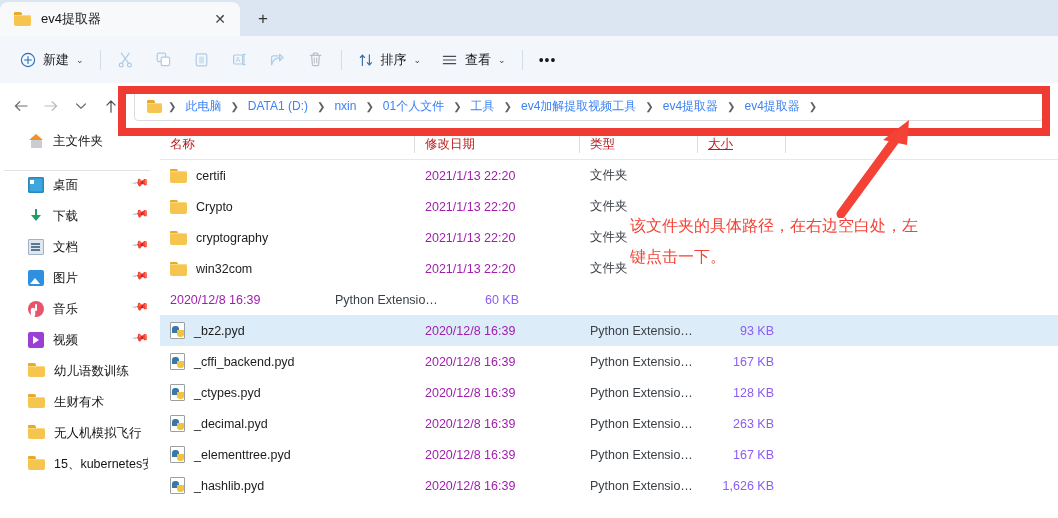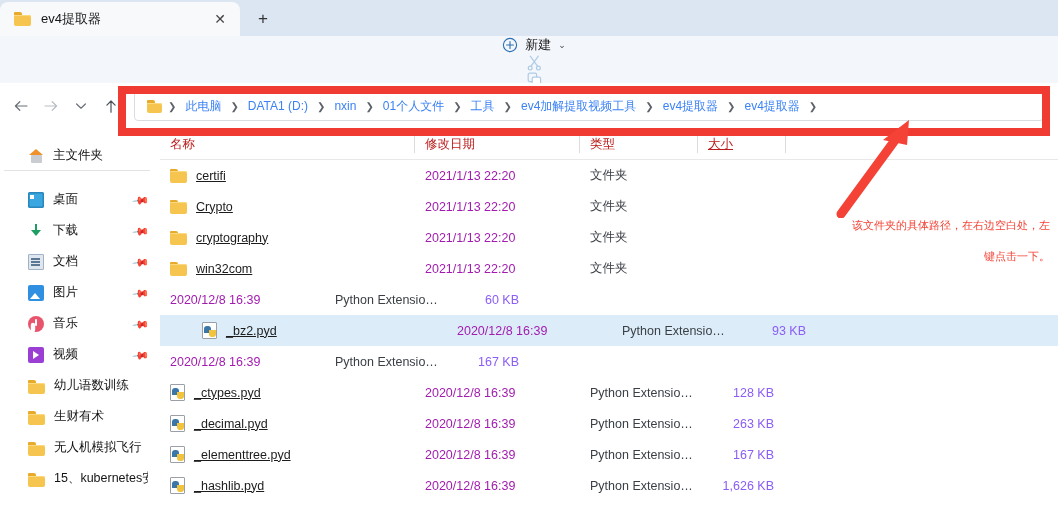--- a/index.html
+++ b/index.html
@@ -85,21 +85,20 @@
   .folder-ico.sm::after { width: 15px; height: 10px; }
 
   
   .cmdbar {
     height: 47px;
     background: #f3f6fb;
     display: flex;
     align-items: center;
     padding-left: 10px;
     box-sizing: border-box;
-    flex-direction: column;
   }
   .cmd-btn {
     display: flex;
     align-items: center;
     gap: 7px;
     height: 32px;
     padding: 0 10px;
     border-radius: 5px;
     color: #1a1a1a;
     font-size: 13px;
@@ -173,21 +172,21 @@
     width: 160px;
     flex: none;
     background: #ffffff;
     padding-top: 4px;
     box-sizing: border-box;
     overflow: hidden;
   }
   .side-item {
     height: 31px;
     display: flex;
-    align-items: flex-end;
+    align-items: flex-start;
     padding-left: 24px;
     padding-right: 8px;
     box-sizing: border-box;
     border-radius: 4px;
     margin: 0 4px;
   }
   .side-label {
     font-size: 12.5px;
     color: #141414;
     margin-left: 9px;
@@ -325,31 +324,29 @@
 
   .row {
     height: 31px;
     display: flex;
     align-items: center;
     font-size: 12.5px;
     color: #1c1c1c;
   }
   .row.selected {
     background: #dcedf9;
-    padding-left: 32px;
   }
   .cell-name {
     width: 255px;
     display: flex;
     align-items: center;
     padding-left: 10px;
     box-sizing: border-box;
     white-space: nowrap;
     overflow: hidden;
-    text-decoration: underline;
   }
   .cell-name .nm { margin-left: 9px; }
   .cell-date { width: 165px; padding-left: 10px; box-sizing: border-box; color: #a21caf; }
   .cell-type { width: 118px; padding-left: 10px; box-sizing: border-box; color: #3a3f45; white-space: nowrap; overflow: hidden; }
   .cell-size { width: 88px; padding-right: 12px; box-sizing: border-box; text-align: right; color: #8b5cf6; }
 
   
   .pyd-ico {
     width: 15px; height: 17px;
     flex: none;
@@ -392,26 +389,25 @@
     width: 115px;
     height: 100px;
     pointer-events: none;
   }
   .red-note {
     position: absolute;
     left: 630px;
     top: 210px;
     width: 420px;
     color: #f44336;
-    font-size: 11px;
+    font-size: 16px;
     line-height: 31px;
     font-family: "DejaVu Sans", "Liberation Sans", sans-serif;
     white-space: pre-line;
     pointer-events: none;
-    text-align: right;
   }
 </style>
 </head>
 <body>
 
 <div class="tabbar">
   <div class="tab">
     <span class="folder-ico"></span>
     <span class="tab-title">ev4提取器</span>
     <span class="tab-close">✕</span>
@@ -655,20 +651,24 @@
         <div class="row selected">
           <div class="cell-name">
             <span class="pyd-ico"></span>
             <span class="nm">_bz2.pyd</span>
           </div>
           <div class="cell-date">2020/12/8 16:39</div>
           <div class="cell-type">Python Extensio…</div>
           <div class="cell-size">93 KB</div>
         </div>
         <div class="row">
+          <div class="cell-name">
+            <span class="pyd-ico"></span>
+            <span class="nm">_cffi_backend.pyd</span>
+          </div>
           <div class="cell-date">2020/12/8 16:39</div>
           <div class="cell-type">Python Extensio…</div>
           <div class="cell-size">167 KB</div>
         </div>
         <div class="row">
           <div class="cell-name">
             <span class="pyd-ico"></span>
             <span class="nm">_ctypes.pyd</span>
           </div>
           <div class="cell-date">2020/12/8 16:39</div>

